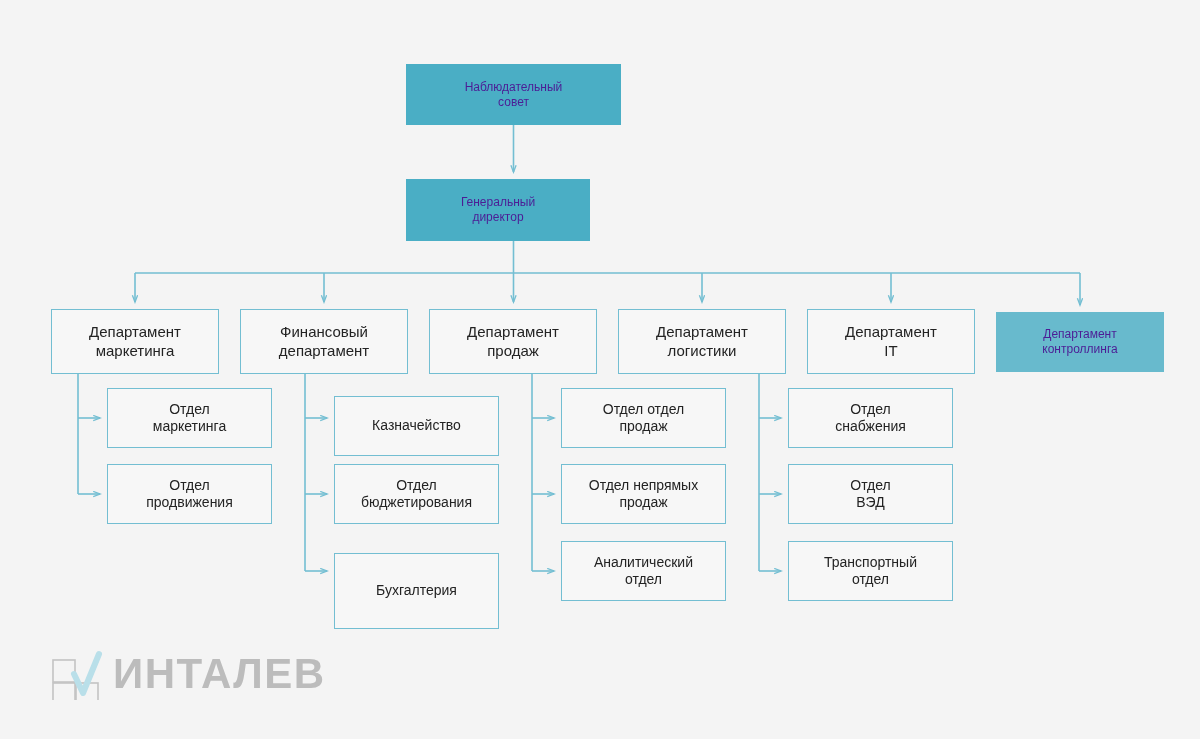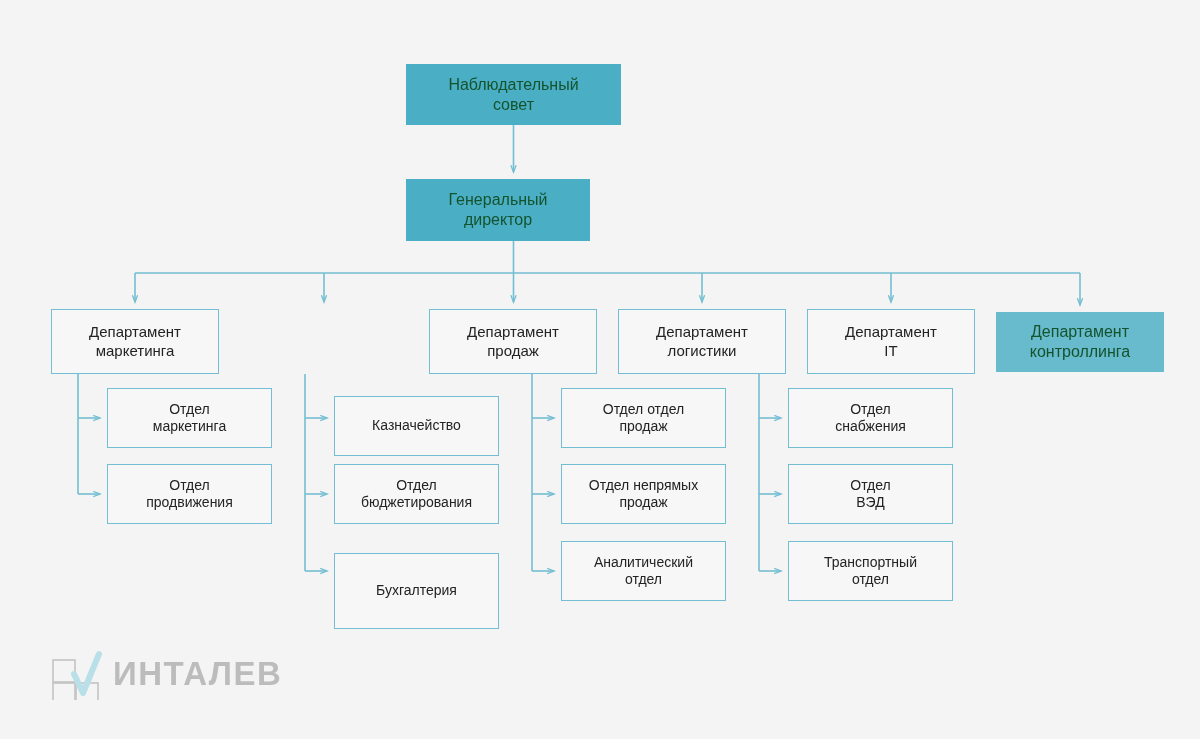--- a/index.html
+++ b/index.html
@@ -32,22 +32,22 @@
     display: flex;
     align-items: center;
     justify-content: center;
     text-align: center;
     line-height: 1.25;
     white-space: pre-line;
   }
   .node.filled {
     background: #4aaec5;
     border: 1px solid #4aaec5;
-    color: #14532d;
-    font-size: 16px;
+    color: #4c1d95;
+    font-size: 12px;
   }
   .node.filled.soft {
     background: #68bacd;
     border: 1px solid #68bacd;
   }
   .node.outlined {
     background: #f7f7f7;
     border: 1px solid #73bed2;
     color: #232323;
     font-size: 15px;
@@ -66,21 +66,21 @@
     display: flex;
     align-items: center;
     gap: 9px;
   }
   #logo-mark {
     position: relative;
     width: 52px;
     height: 52px;
   }
   #logo-text {
-    font-size: 33px;
+    font-size: 42px;
     font-weight: bold;
     letter-spacing: 1.5px;
     color: #bcbcbc;
   }
 </style>
 </head>
 <body>
 
 <div id="canvas">
 
@@ -126,20 +126,22 @@
   </svg>
 
   <div class="node filled" style="left:406px;top:64px;width:215px;height:61px;">Наблюдательный
 совет</div>
 
   <div class="node filled" style="left:406px;top:179px;width:184px;height:62px;">Генеральный
 директор</div>
 
   <div class="node outlined" style="left:51px;top:309px;width:168px;height:65px;">Департамент
 маркетинга</div>
+  <div class="node outlined" style="left:240px;top:309px;width:168px;height:65px;">Финансовый
+департамент</div>
   <div class="node outlined" style="left:429px;top:309px;width:168px;height:65px;">Департамент
 продаж</div>
   <div class="node outlined" style="left:618px;top:309px;width:168px;height:65px;">Департамент
 логистики</div>
   <div class="node outlined" style="left:807px;top:309px;width:168px;height:65px;">Департамент
 IT</div>
   <div class="node filled soft" style="left:996px;top:312px;width:168px;height:60px;">Департамент
 контроллинга</div>
 
   <div class="node leaf" style="left:107px;top:388px;width:165px;height:60px;">Отдел

